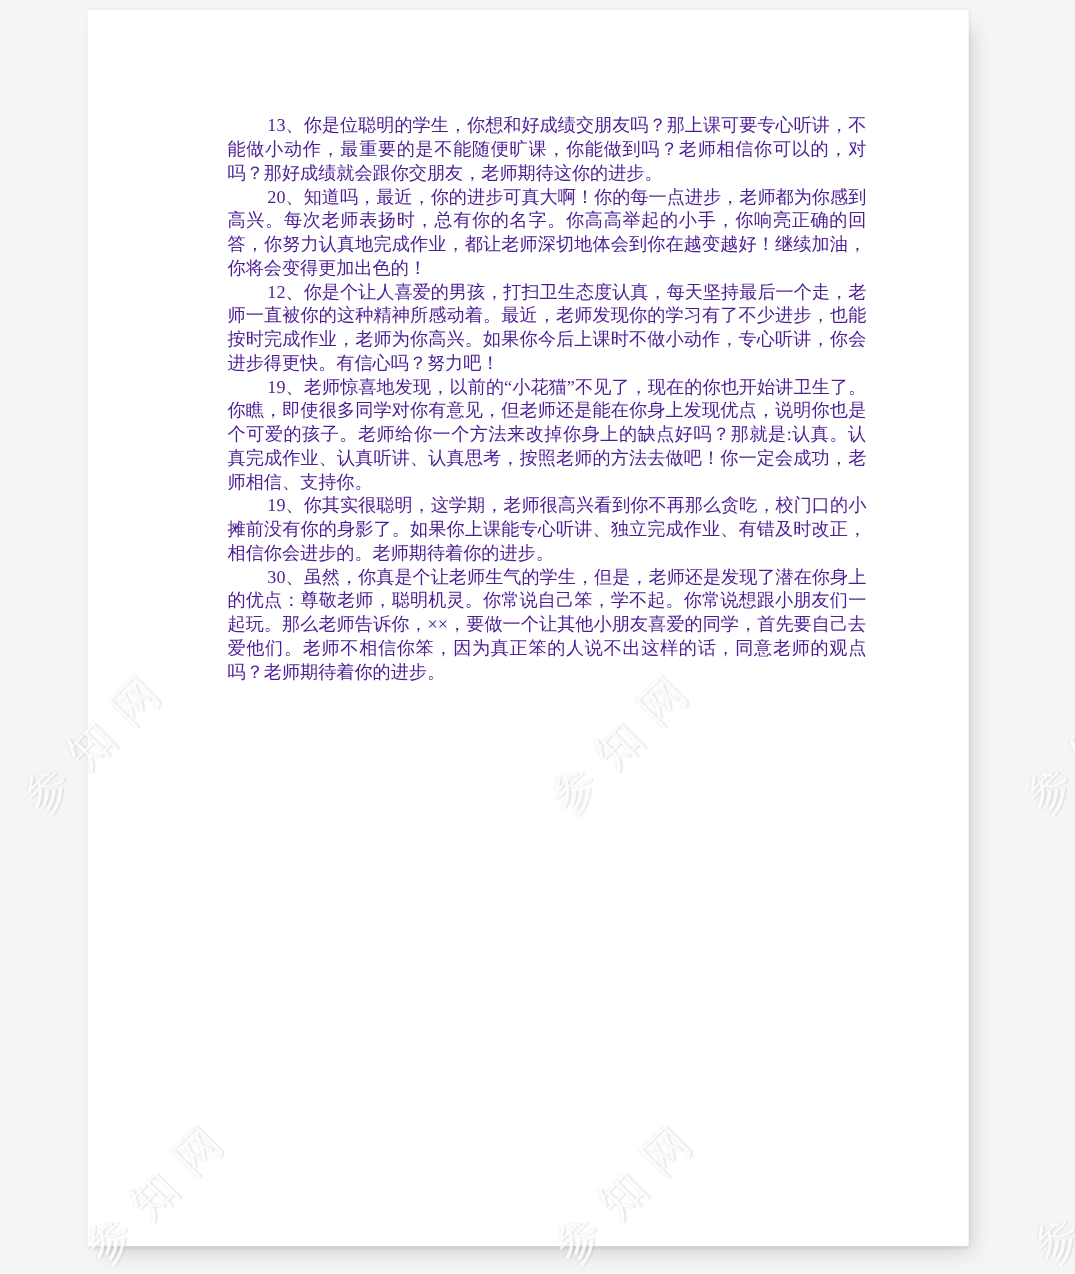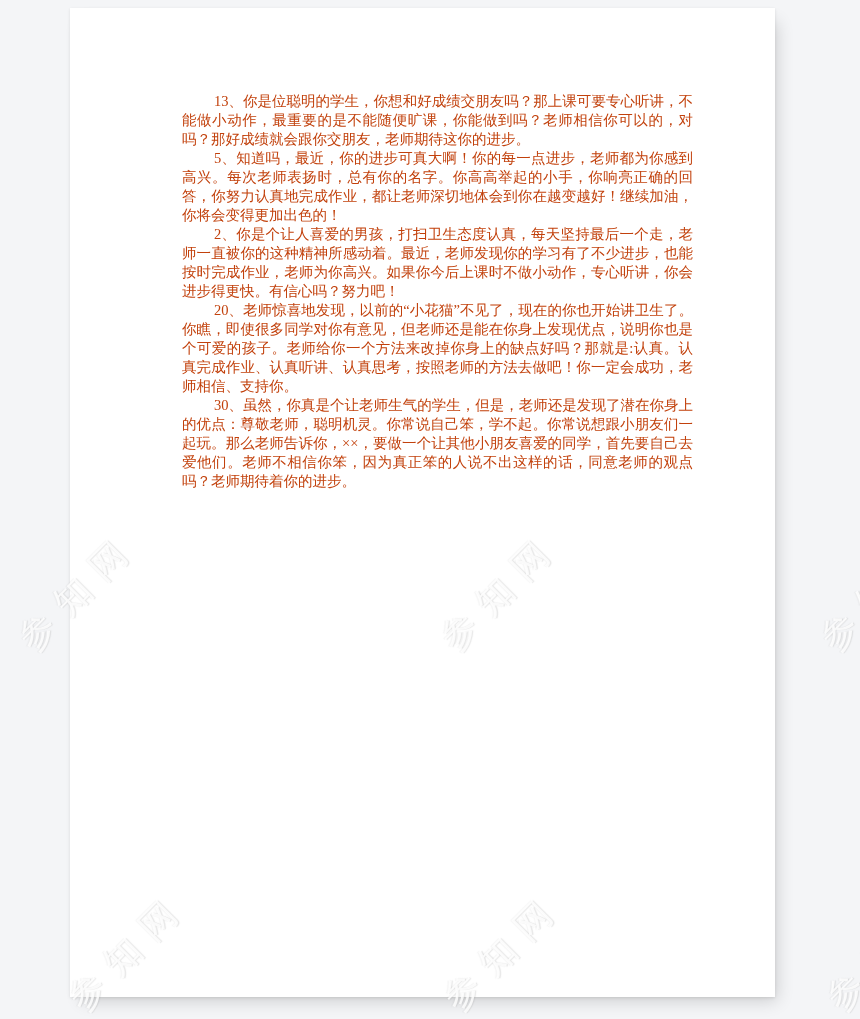--- a/index.html
+++ b/index.html
@@ -21,21 +21,21 @@
     width: 705px;
     height: 989px;
     background: #ffffff;
     box-shadow: 0 1px 3px rgba(0,0,0,0.10), 7px 9px 16px -5px rgba(0,0,0,0.16);
   }
   .doc-body {
     position: absolute;
     left: 112px;
     right: 82px;
     top: 84px;
-    color: #c2410c;
+    color: #4c1d95;
     font-size: 14.5px;
     line-height: 19px;
     text-align: justify;
   }
   .doc-body p {
     margin: 0;
     padding: 0;
     text-indent: 2.2em;
   }
   .watermark {
@@ -55,23 +55,24 @@
     text-shadow: 1px 1px 1px rgba(150,150,150,0.22), -1px -1px 1px rgba(170,170,170,0.10);
     font-family: "Liberation Serif", "DejaVu Serif", serif;
   }
 </style>
 </head>
 <body>
 
 <div class="page">
   <div class="doc-body">
     <p>13、你是位聪明的学生，你想和好成绩交朋友吗？那上课可要专心听讲，不能做小动作，最重要的是不能随便旷课，你能做到吗？老师相信你可以的，对吗？那好成绩就会跟你交朋友，老师期待这你的进步。</p>
-    <p>5、知道吗，最近，你的进步可真大啊！你的每一点进步，老师都为你感到高兴。每次老师表扬时，总有你的名字。你高高举起的小手，你响亮正确的回答，你努力认真地完成作业，都让老师深切地体会到你在越变越好！继续加油，你将会变得更加出色的！</p>
-    <p>2、你是个让人喜爱的男孩，打扫卫生态度认真，每天坚持最后一个走，老师一直被你的这种精神所感动着。最近，老师发现你的学习有了不少进步，也能按时完成作业，老师为你高兴。如果你今后上课时不做小动作，专心听讲，你会进步得更快。有信心吗？努力吧！</p>
-    <p>20、老师惊喜地发现，以前的“小花猫”不见了，现在的你也开始讲卫生了。你瞧，即使很多同学对你有意见，但老师还是能在你身上发现优点，说明你也是个可爱的孩子。老师给你一个方法来改掉你身上的缺点好吗？那就是:认真。认真完成作业、认真听讲、认真思考，按照老师的方法去做吧！你一定会成功，老师相信、支持你。</p>
+    <p>20、知道吗，最近，你的进步可真大啊！你的每一点进步，老师都为你感到高兴。每次老师表扬时，总有你的名字。你高高举起的小手，你响亮正确的回答，你努力认真地完成作业，都让老师深切地体会到你在越变越好！继续加油，你将会变得更加出色的！</p>
+    <p>12、你是个让人喜爱的男孩，打扫卫生态度认真，每天坚持最后一个走，老师一直被你的这种精神所感动着。最近，老师发现你的学习有了不少进步，也能按时完成作业，老师为你高兴。如果你今后上课时不做小动作，专心听讲，你会进步得更快。有信心吗？努力吧！</p>
+    <p>19、老师惊喜地发现，以前的“小花猫”不见了，现在的你也开始讲卫生了。你瞧，即使很多同学对你有意见，但老师还是能在你身上发现优点，说明你也是个可爱的孩子。老师给你一个方法来改掉你身上的缺点好吗？那就是:认真。认真完成作业、认真听讲、认真思考，按照老师的方法去做吧！你一定会成功，老师相信、支持你。</p>
+    <p>19、你其实很聪明，这学期，老师很高兴看到你不再那么贪吃，校门口的小摊前没有你的身影了。如果你上课能专心听讲、独立完成作业、有错及时改正，相信你会进步的。老师期待着你的进步。</p>
     <p>30、虽然，你真是个让老师生气的学生，但是，老师还是发现了潜在你身上的优点：尊敬老师，聪明机灵。你常说自己笨，学不起。你常说想跟小朋友们一起玩。那么老师告诉你，××，要做一个让其他小朋友喜爱的同学，首先要自己去爱他们。老师不相信你笨，因为真正笨的人说不出这样的话，同意老师的观点吗？老师期待着你的进步。</p>
   </div>
 </div>
 
 <div class="watermark" style="left:25px; top:645px;">
     <span>参知网</span>
   </div>
 <div class="watermark" style="left:447px; top:645px;">
     <span>参知网</span>
   </div>

